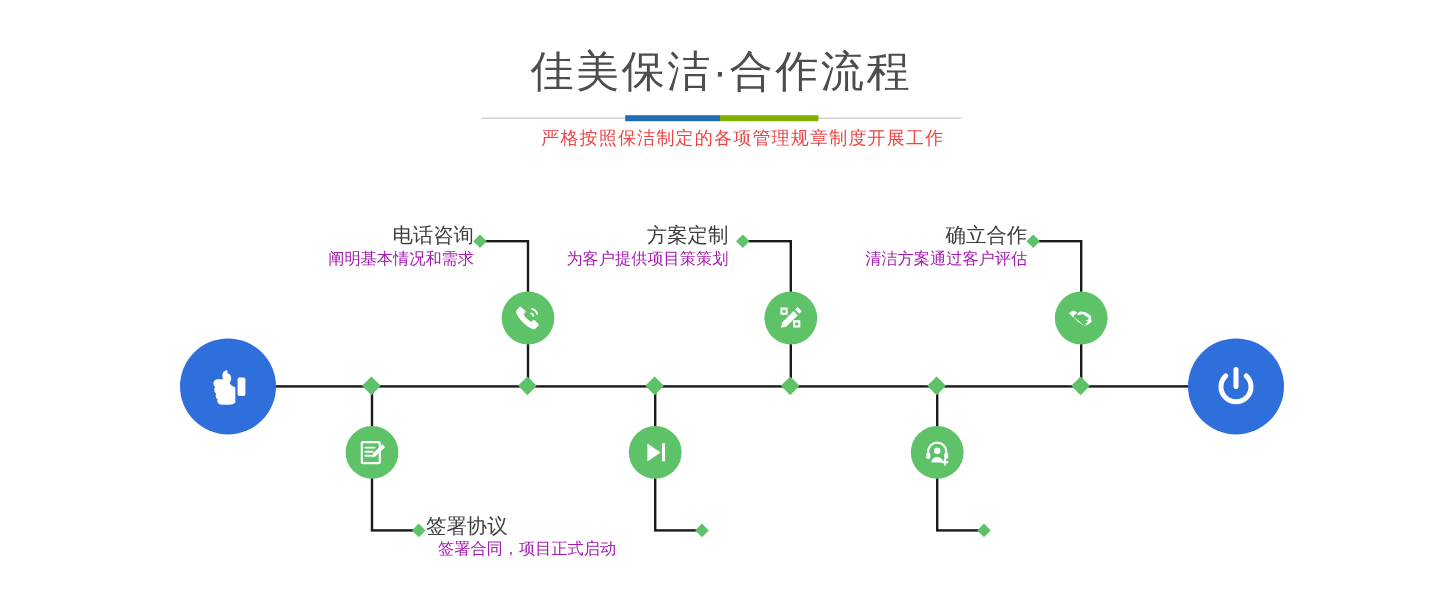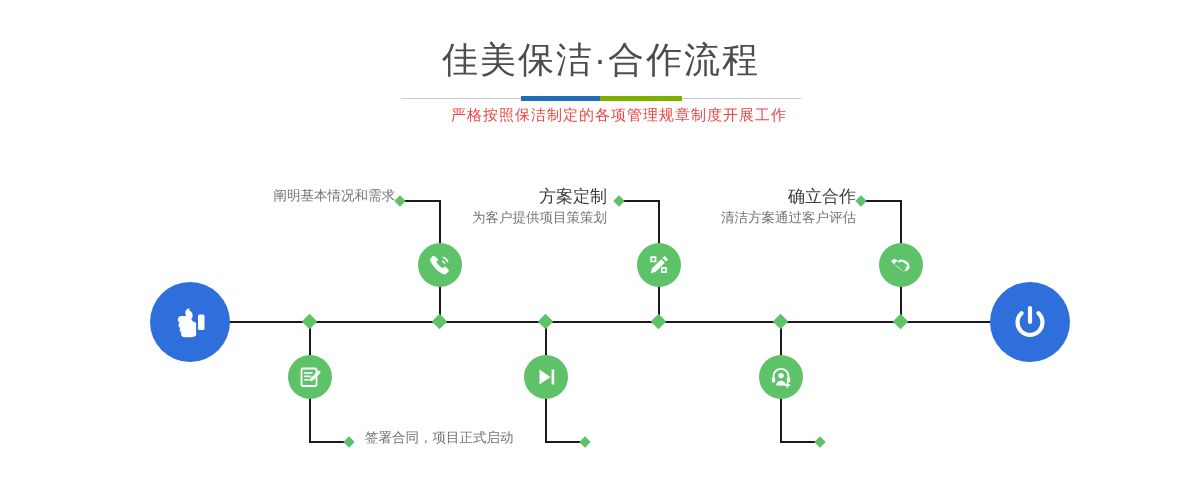--- a/index.html
+++ b/index.html
@@ -49,21 +49,21 @@
   }
   .vline{position:absolute;width:2px;background:#1a1a1a;z-index:1;}
   .hline{position:absolute;height:2px;background:#1a1a1a;z-index:1;}
   .tipdiamond{
     position:absolute;width:8px;height:8px;background:#5ec269;
     transform:rotate(45deg);z-index:4;
   }
 
   .lbl{position:absolute;z-index:5;}
   .lbl .lbl-title{font-size:17px;color:#3d3d3d;line-height:22px;white-space:nowrap;}
-  .lbl .lbl-desc{font-size:13.5px;color:#737373;line-height:20px;white-space:nowrap;}
+  .lbl .lbl-desc{font-size:13.5px;color:#a21caf;line-height:20px;white-space:nowrap;font-family:Liberation Mono, monospace;}
   .lbl.top{text-align:left;}
   .lbl.top .lbl-title{text-align:right;}
   .lbl.top .lbl-desc{text-align:right;}
   .lbl.bottom .lbl-title{text-align:left;}
   .lbl.bottom .lbl-desc{text-align:left;padding-left:10px;}
 </style>
 </head>
 <body>
 
 <div id="page">
@@ -105,39 +105,41 @@
   <div class="node" style="left:418px;top:243px;">
     <span>
       <svg width="26" height="26" viewBox="0 0 26 26">
         <path fill="#ffffff" d="M7.4 4.1c-.6-.6-1.5-.5-2 .1L3.6 6.5c-.6 .7-.7 1.7-.3 2.6 1 2.3 3 5.3 5.6 7.8 2.6 2.5 5.6 4.4 7.9 5.3 .9 .4 1.9 .2 2.5-.5l2.1-2.1c.6-.6 .6-1.5 0-2.1l-2.6-2.5c-.6-.6-1.5-.5-2 .1l-1 1.2c-1.2-.6-2.6-1.6-3.8-2.8 -1.2-1.2-2.1-2.5-2.7-3.7l1.2-1c.6-.5 .7-1.4 .1-2z"></path>
         <path d="M16.4 5.4a6 6 0 0 1 4.2 4.1" fill="none" stroke="#ffffff" stroke-width="1.6" stroke-linecap="round"></path>
         <path d="M15.6 9.2a3 3 0 0 1 1.9 1.9" fill="none" stroke="#ffffff" stroke-width="1.6" stroke-linecap="round"></path>
       </svg>
     </span>
   </div>
   <div class="lbl top" style="left:190px;top:186px;width:205px;">
+    <div class="lbl-title">电话咨询</div>
     <div class="lbl-desc">阐明基本情况和需求</div>
   </div>
 
   <div class="diamond" style="left:304px;top:316px;"></div>
   <div class="vline" style="left:309px;top:322px;height:120px;"></div>
   <div class="hline" style="left:309px;top:441px;width:40px;"></div>
   <div class="tipdiamond" style="left:345px;top:438px;"></div>
   <div class="node" style="left:288px;top:355px;">
     <span>
       <svg width="26" height="26" viewBox="0 0 26 26">
         <rect x="4.5" y="4.5" width="15" height="17.5" rx="1.2" fill="none" stroke="#ffffff" stroke-width="1.8"></rect>
         <line x1="7.5" y1="9" x2="15" y2="9" stroke="#ffffff" stroke-width="1.6" stroke-linecap="round"></line>
         <line x1="7.5" y1="12.4" x2="13.5" y2="12.4" stroke="#ffffff" stroke-width="1.6" stroke-linecap="round"></line>
         <line x1="7.5" y1="15.8" x2="12" y2="15.8" stroke="#ffffff" stroke-width="1.6" stroke-linecap="round"></line>
         <path fill="#ffffff" d="M21.6 6.2l-8 8 -.8 3.1 3.1-.9 8-7.9z"></path>
       </svg>
     </span>
   </div>
   <div class="lbl bottom" style="left:355px;top:428px;width:250px;">
+    <div class="lbl-title">签署协议</div>
     <div class="lbl-desc">签署合同，项目正式启动</div>
   </div>
 
   <div class="diamond" style="left:653px;top:316px;"></div>
   <div class="vline" style="left:658px;top:200px;height:122px;"></div>
   <div class="hline" style="left:619px;top:200px;width:40px;"></div>
   <div class="tipdiamond" style="left:615px;top:197px;"></div>
   <div class="node" style="left:637px;top:243px;">
     <span>
       <svg width="26" height="26" viewBox="0 0 26 26">

